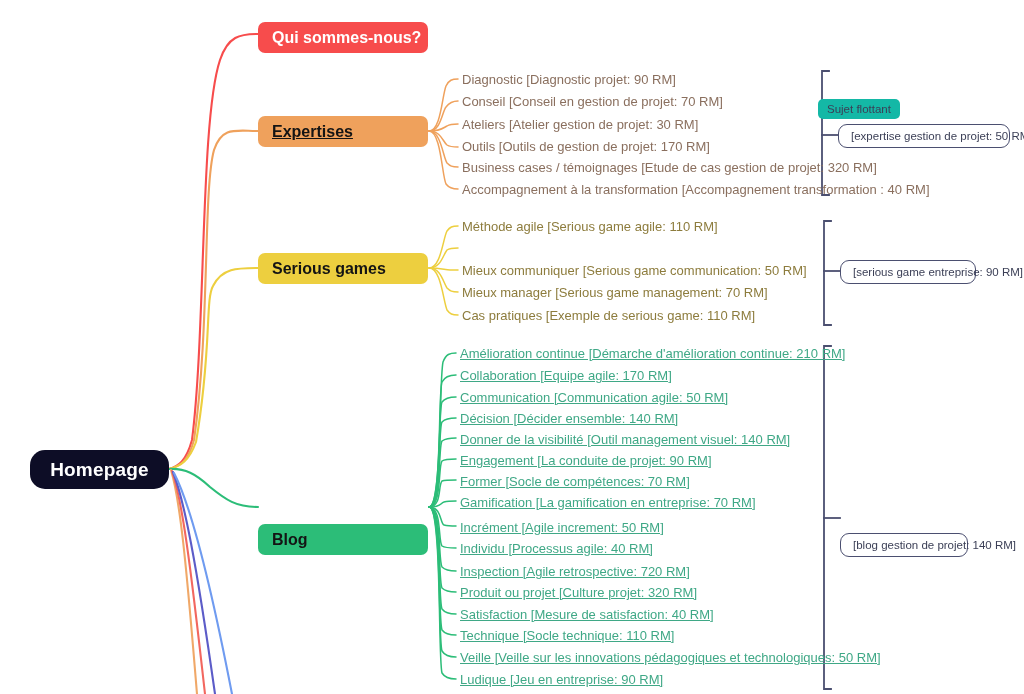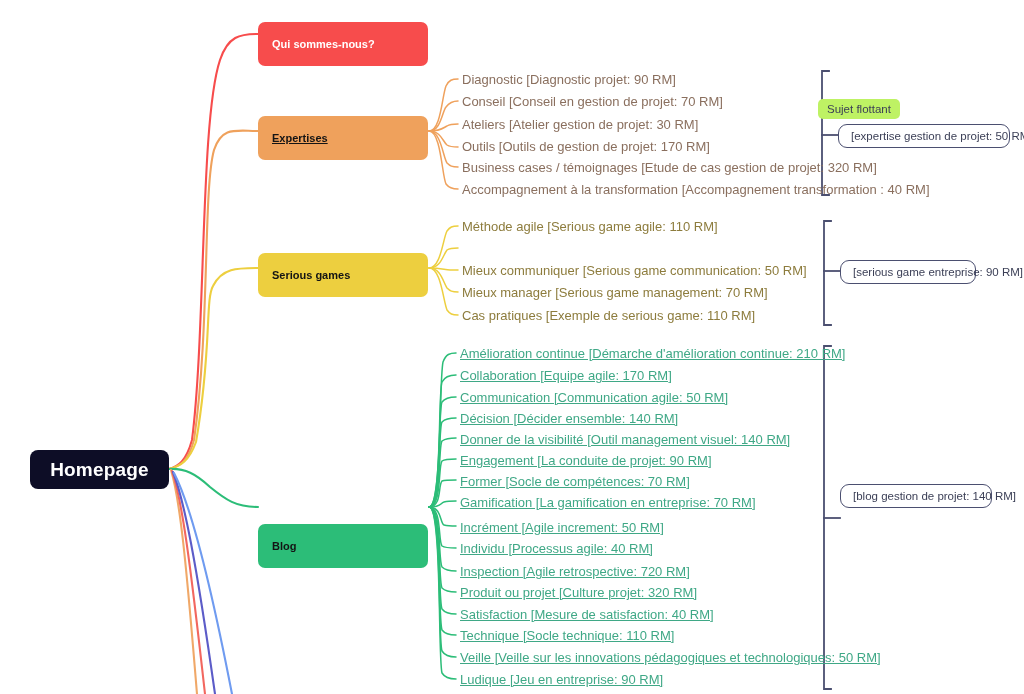--- a/index.html
+++ b/index.html
@@ -17,49 +17,49 @@
     position:absolute;
     display:flex;align-items:center;
     box-sizing:border-box;
     border-radius:7px;
     font-weight:bold;
     white-space:nowrap;
   }
   .node-root{
     left:30px;top:450px;width:139px;height:39px;
     background:#0d0d26;color:#ffffff;
-    border-radius:8px;
+    border-radius:15px;
     font-size:19px;
     justify-content:center;
     letter-spacing:.2px;
   }
   .node-branch{
-    height:44px;
+    height:31px;
     padding:0 0 0 14px;
-    font-size:11px;
+    font-size:16px;
     color:#141414;
   }
   #n-qui{left:258px;top:22px;width:170px;background:#f74c4c;color:#ffffff;}
   #n-exp{left:258px;top:116px;width:170px;background:#efa15c;text-decoration:underline;}
   #n-sg {left:258px;top:253px;width:170px;background:#edcf3f;}
   #n-blog{left:258px;top:492px;width:170px;background:#2cbd78;margin-top:32px;}
 
   .leaf{
     position:absolute;
     font-size:13px;
     white-space:nowrap;
     line-height:12px;
   }
   .leaf-exp{color:#8a6f5e;}
   .leaf-sg{color:#8d7c3d;}
   .leaf-blog{color:#3fa886;text-decoration:underline;}
 
   .float-label{
     position:absolute;
-    background:#bef264;
+    background:#14b8a6;
     color:#3b3f56;
     font-size:11.5px;
     border-radius:5px;
     padding:4px 9px;
     white-space:nowrap;
   }
   .callout{
     position:absolute;
     border:1.4px solid #4b4f70;
     border-radius:9px;
@@ -185,15 +185,15 @@
   <div class="leaf leaf-blog" style="left:460px;top:587px">Produit ou projet [Culture projet: 320 RM]</div>
   <div class="leaf leaf-blog" style="left:460px;top:609px">Satisfaction [Mesure de satisfaction: 40 RM]</div>
   <div class="leaf leaf-blog" style="left:460px;top:630px">Technique [Socle technique: 110 RM]</div>
   <div class="leaf leaf-blog" style="left:460px;top:652px">Veille [Veille sur les innovations pédagogiques et technologiques: 50 RM]</div>
   <div class="leaf leaf-blog" style="left:460px;top:674px">Ludique [Jeu en entreprise: 90 RM]</div>
 
   <div class="float-label" style="left:818px;top:99px">Sujet flottant</div>
 
   <div class="callout" style="left:838px;top:124px;width:172px">[expertise gestion de projet: 50 RM]</div>
   <div class="callout" style="left:840px;top:260px;width:136px">[serious game entreprise: 90 RM]</div>
-  <div class="callout" style="left:840px;top:484px;width:152px">[blog gestion de projet: 140 RM]</div>
+  <div class="callout" style="left:840px;top:533px;width:128px">[blog gestion de projet: 140 RM]</div>
 
 </div>
 
 </body></html>

